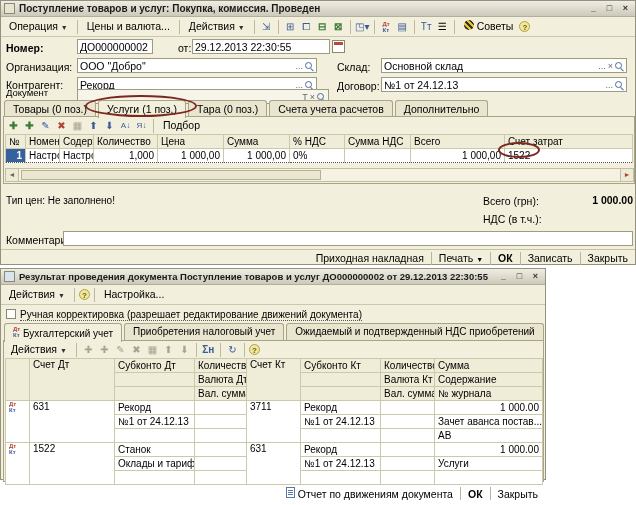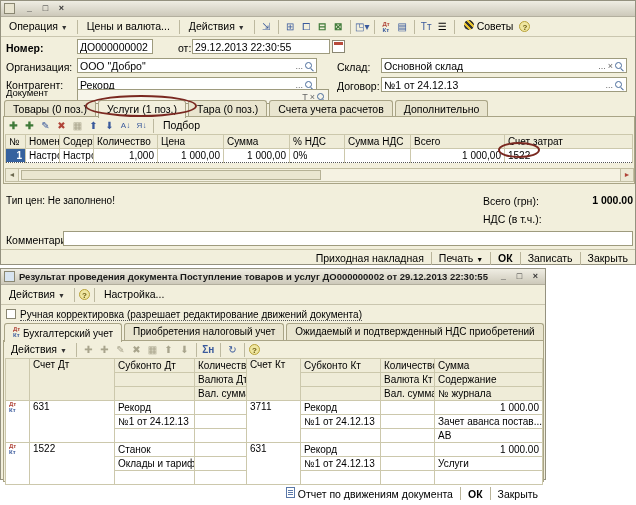--- a/index.html
+++ b/index.html
@@ -58,20 +58,21 @@
   .footline { position:absolute; left:0; right:0; height:1px; background:#C6C2A8; }
   .vtop { vertical-align:top; }
 </style>
 </head>
 <body>
 
 <div class="window" style="left:0; top:0; width:636px; height:265px;">
 
   <div class="titlebar">
     <span class="winico"></span>
+    <span class="ttl">Поступление товаров и услуг: Покупка, комиссия. Проведен</span>
     <span class="chrome">
       <span>_</span>
       <span>□</span>
       <span>×</span>
     </span>
   </div>
 
   <div class="toolbar">
     <span class="menubtn"><span>Операция</span> <span class="arr">▼</span></span>
     <span class="tsep"></span>

